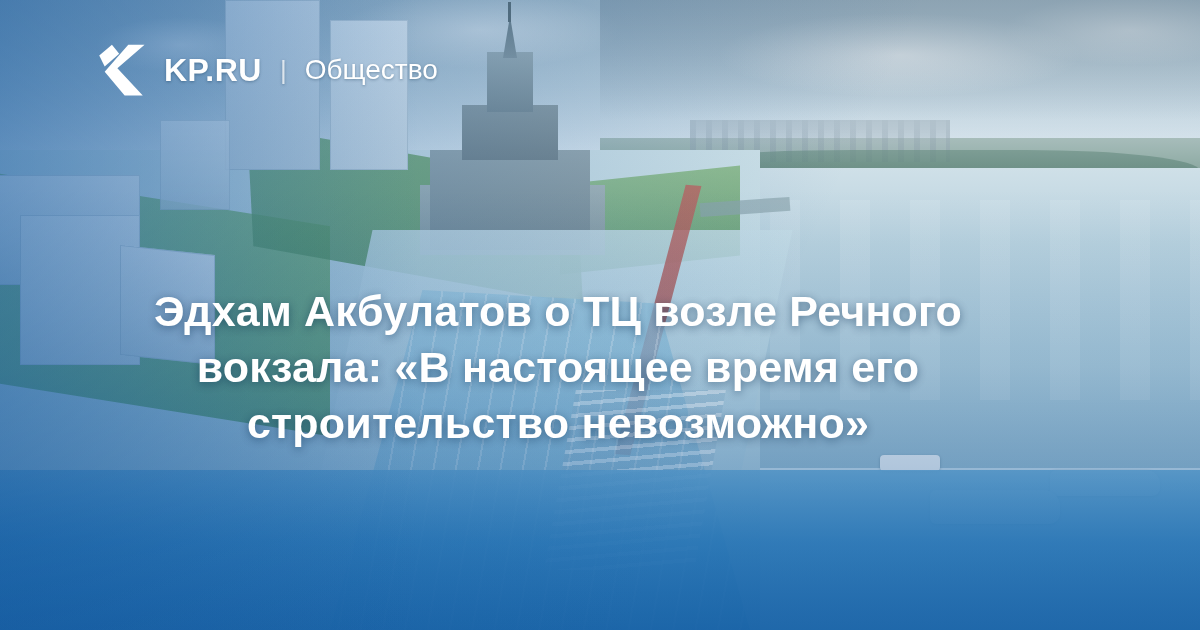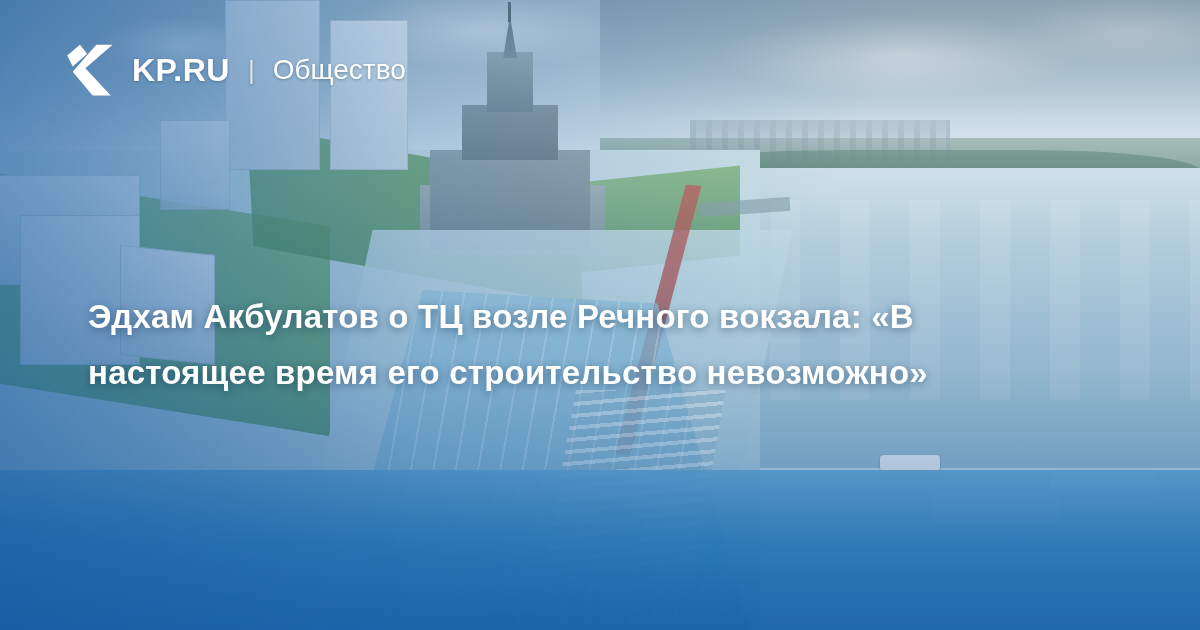--- a/index.html
+++ b/index.html
@@ -200,21 +200,21 @@
   }
   .wash-left {
     position: absolute; left: 0; top: 0; width: 420px; height: 630px;
     background: linear-gradient(90deg, rgba(18,86,156,.35), rgba(18,86,156,0));
   }
 
   
   .header {
     position: absolute; left: 0; top: 0; width: 1200px; height: 140px;
     display: flex; align-items: center;
-    padding-left: 60px;
+    padding-left: 92px;
     box-sizing: border-box;
   }
   .logo-mark {
     width: 58px; height: 58px; margin-right: 14px;
     display: flex; align-items: center; justify-content: center;
   }
   .brand-text {
     color: #ffffff;
     font-size: 32px;
     font-weight: bold;
@@ -232,28 +232,29 @@
     color: #ffffff;
     font-size: 28px;
     font-weight: 400;
     text-shadow: 0 1px 3px rgba(0,40,70,.35);
   }
 
   
   .headline {
     position: absolute;
     left: 88px;
-    top: 289px;
+    top: 283px;
     width: 940px;
     color: #ffffff;
-    font-size: 33px;
+    font-size: 43px;
     line-height: 56px;
     font-weight: bold;
     text-shadow: 0 2px 8px rgba(0,35,70,.45);
     letter-spacing: .2px;
+    text-align: center;
   }
 </style>
 </head>
 <body>
 
 <div class="card">
 
   <div class="scene">
     <div class="sky"></div>
     <div class="cloudband"></div>

